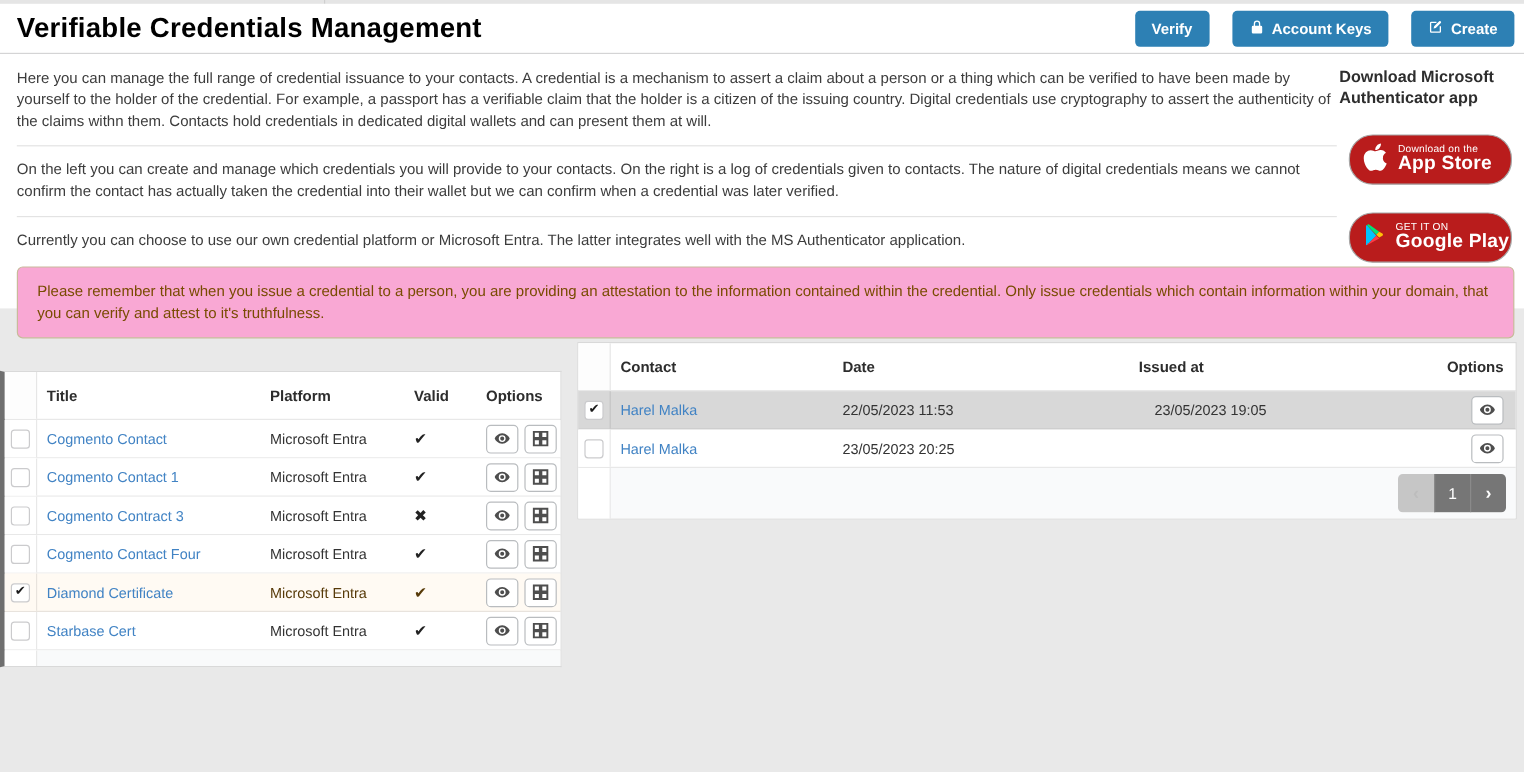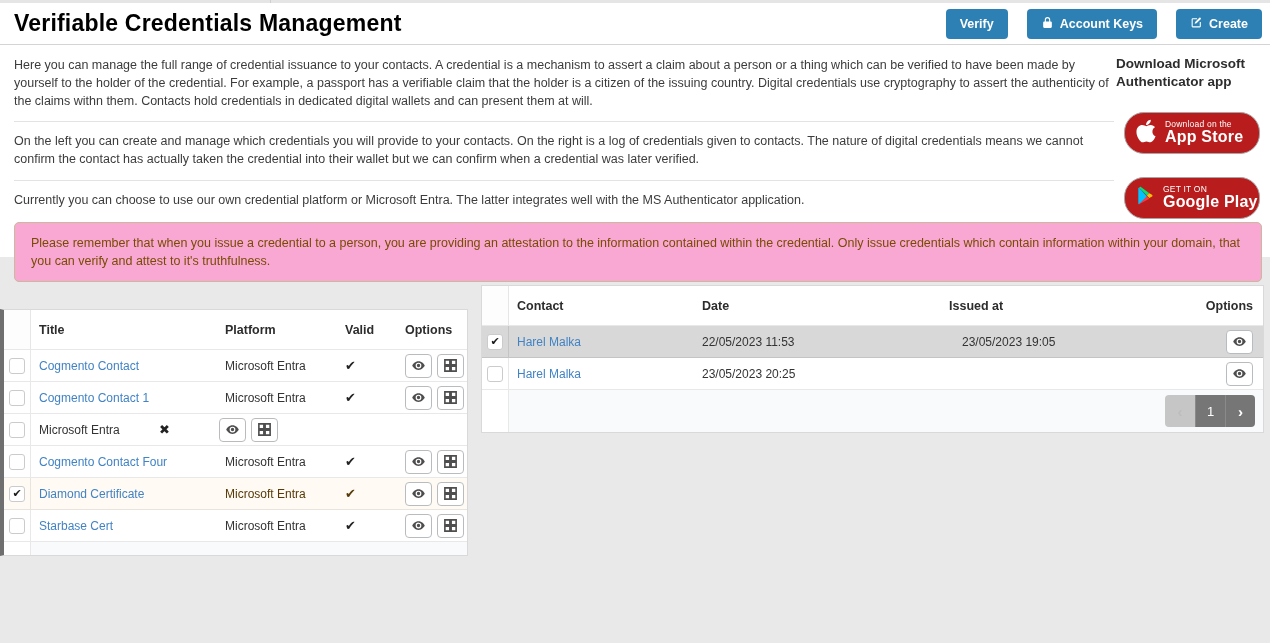--- a/index.html
+++ b/index.html
@@ -245,20 +245,23 @@
               <path d="M3 3h8v8H3zM13 3h8v8h-8zM3 13h8v8H3zM13 13h8v8h-8z" fill="none" stroke="#4e4e4e" stroke-width="2.6"></path>
             </svg>
           </button>
       </div>
     </div>
 
     <div class="trow tbody-row">
       <div class="cb-cell">
           <span class="checkbox"></span>
         </div>
+      <div class="cell col-title">
+          <a class="table-link" href="#">Cogmento Contract 3</a>
+        </div>
       <div class="cell col-platform">Microsoft Entra</div>
       <div class="cell col-valid">
           <span class="valid-glyph">✖</span>
         </div>
       <div class="cell col-opts">
         <button class="icon-btn">
             <svg viewBox="0 0 24 24">
               <path d="M12 5c-5.2 0-9.1 4.4-10 7 .9 2.6 4.8 7 10 7s9.1-4.4 10-7c-.9-2.6-4.8-7-10-7zm0 11.6A4.6 4.6 0 1 1 12 7.4a4.6 4.6 0 0 1 0 9.2zm0-7.3a2.7 2.7 0 1 0 0 5.4 2.7 2.7 0 0 0 0-5.4z"></path>
             </svg>
           </button>

